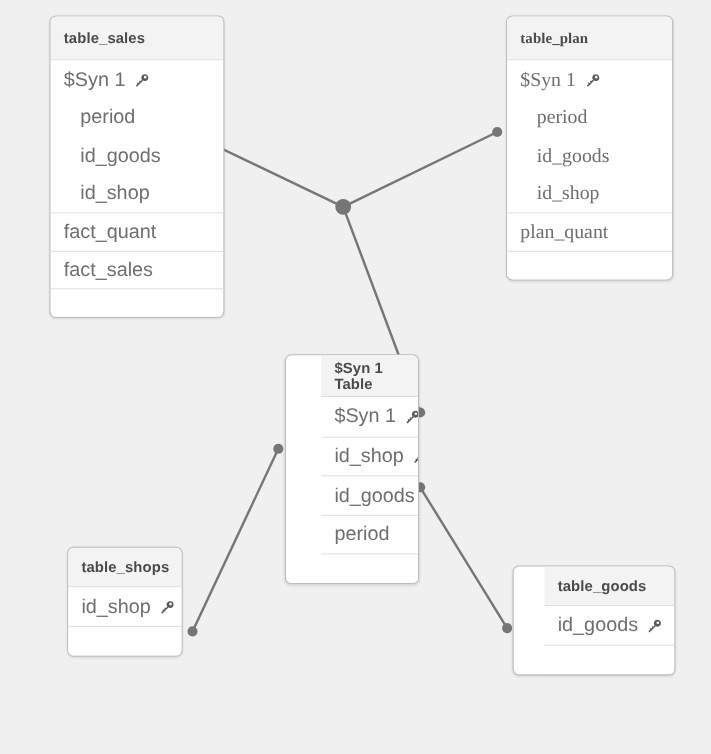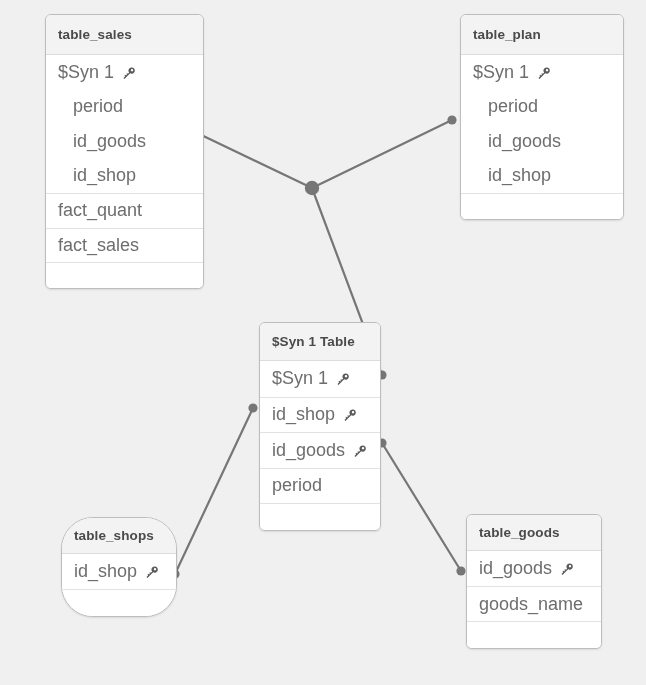--- a/index.html
+++ b/index.html
@@ -98,24 +98,24 @@
     height: 15px;
     margin-left: 7px;
     flex: 0 0 auto;
     position: relative;
     top: 1px;
   }
   .keyicon svg { display: block; }
 
   
   #tbl-sales  { left: 33px;  top: 14px;  width: 159px; margin-left: 12px; }
-  #tbl-plan   { left: 460px; top: 14px;  width: 164px; }
-  #tbl-syn    { left: 259px; top: 322px; width: 122px; }
-  #tbl-shops  { left: 61px;  top: 517px; width: 116px; border-radius: 32px; }
-  #tbl-goods  { left: 466px; top: 514px; width: 136px; }
+  #tbl-plan   { left: 460px; top: 14px;  width: 152px; font-family: Liberation Serif, serif; }
+  #tbl-syn    { left: 259px; top: 322px; width: 122px; padding-left: 32px; }
+  #tbl-shops  { left: 61px;  top: 497px; width: 105px; }
+  #tbl-goods  { left: 466px; top: 514px; width: 148px; padding-left: 28px; }
 
   #tbl-sales .tbl-title,
   #tbl-plan  .tbl-title { height: 40px; }
   #tbl-syn   .tbl-title { height: 38px; }
   #tbl-shops .tbl-title,
   #tbl-goods .tbl-title { height: 36px; }
 
   #tbl-sales .row, #tbl-plan .row { height: 34.5px; }
   #tbl-sales .row.blank, #tbl-plan .row.blank { height: 26px; }
   #tbl-syn .row  { height: 35.5px; }
@@ -193,20 +193,23 @@
         </div>
         <div class="row child">
           <span class="row-label">period</span>
         </div>
         <div class="row child">
           <span class="row-label">id_goods</span>
         </div>
         <div class="row child">
           <span class="row-label">id_shop</span>
         </div>
+        <div class="row div-top">
+          <span class="row-label">plan_quant</span>
+        </div>
         <div class="row div-top blank">
           <span class="row-label"></span>
         </div>
       </div>
   </div>
 
   <div class="tbl" id="tbl-syn">
     <div class="tbl-title">$Syn 1 Table</div>
     <div class="rows">
         <div class="row">
@@ -273,22 +276,19 @@
         <div class="row">
           <span class="row-label">id_goods</span>
           <span class="keyicon">
             <svg viewBox="0 0 16 16" width="15" height="15">
               <g fill="#5a5a5a">
                 <path d="M11.2 1.6a3.3 3.3 0 0 0-2.55 5.4L7.4 8.25l-0.9-0.55-0.95 0.95 0.82 0.5-0.86 0.86-0.9-0.55-0.95 0.95 0.83 0.5-1.86 1.86 1.06 1.06 6.1-6.1a3.3 3.3 0 1 0 1.41-6.13zm0.55 1.5a1.3 1.3 0 1 1 0 2.6 1.3 1.3 0 0 1 0-2.6z"></path>
               </g>
             </svg>
           </span>
         </div>
-        <div class="row div-top">
-          <span class="row-label">goods_name</span>
-        </div>
         <div class="row div-top blank">
           <span class="row-label"></span>
         </div>
       </div>
   </div>
 
 </div>
 
 </body></html>

